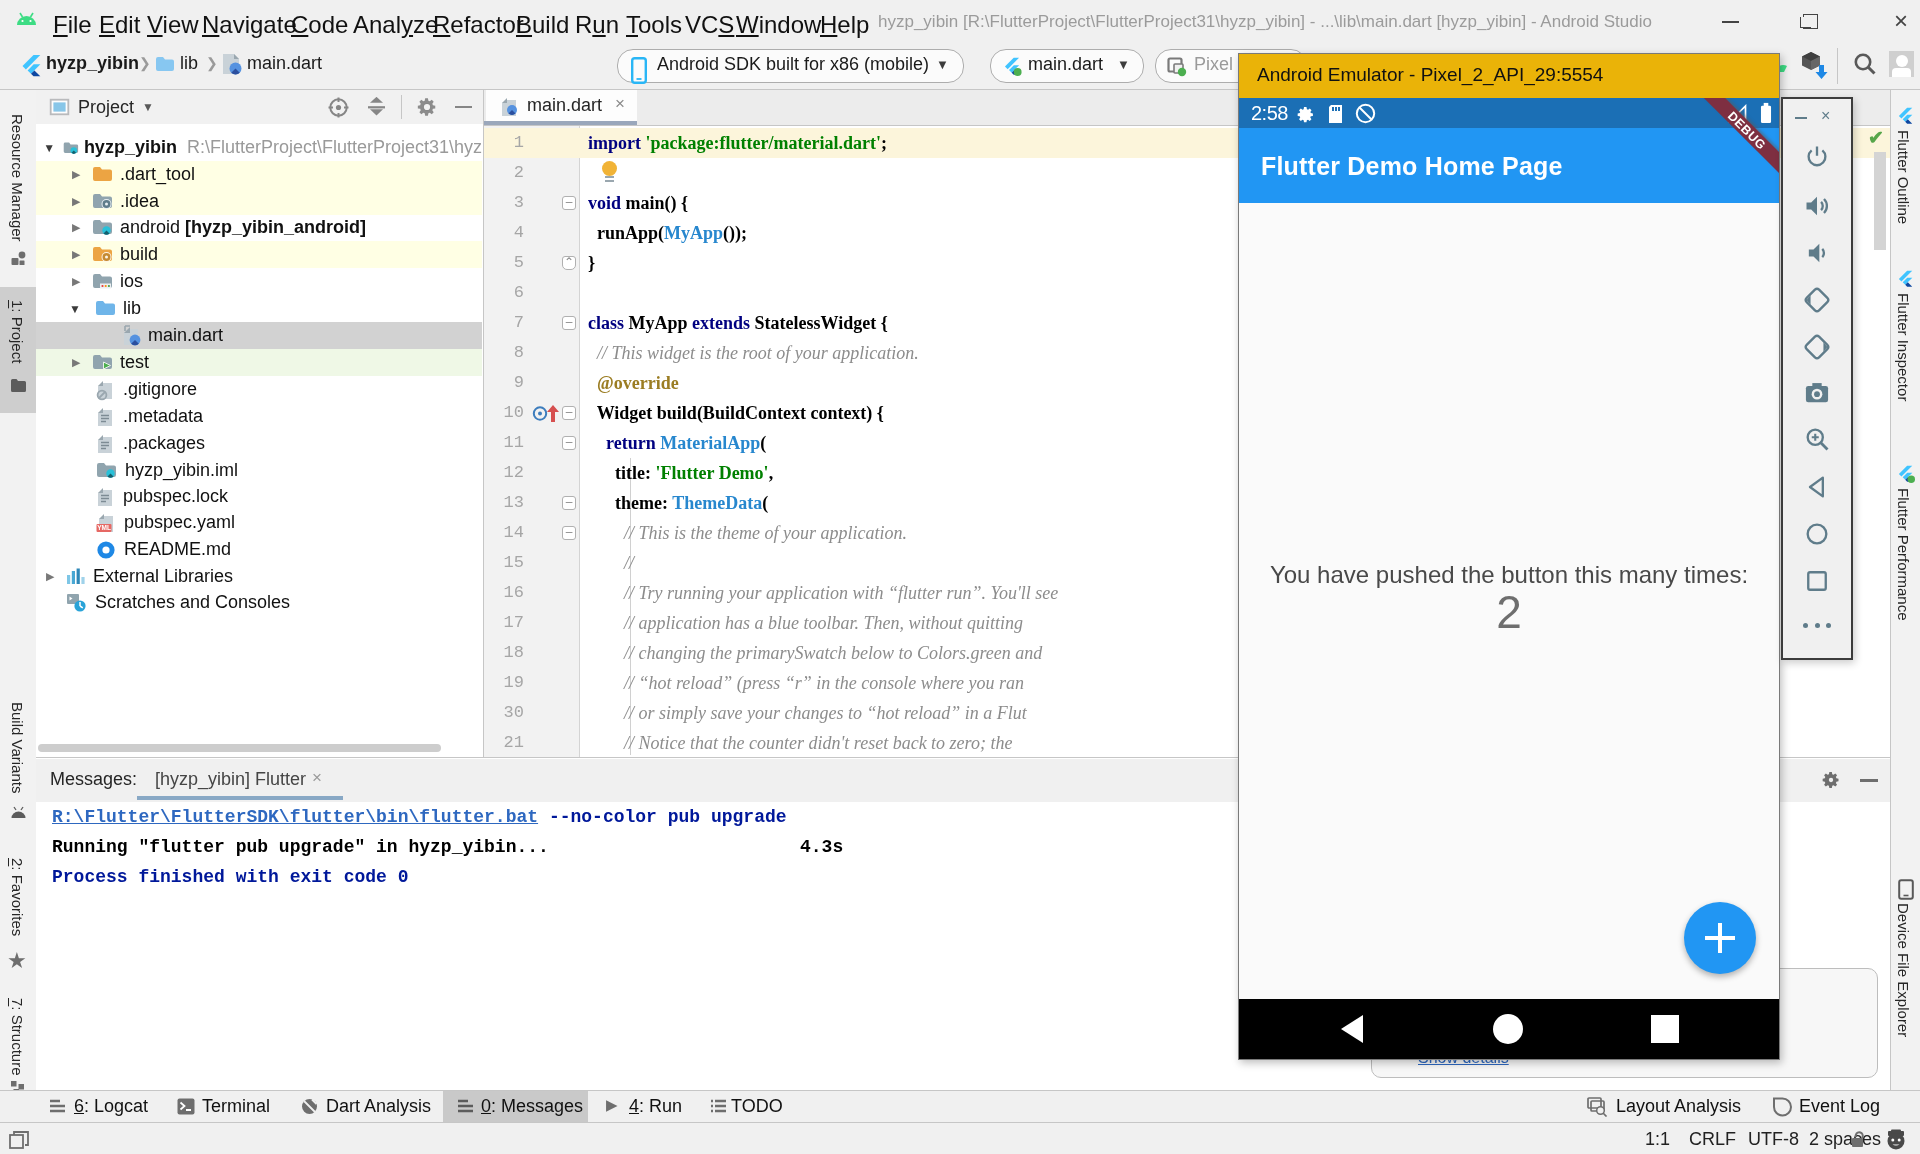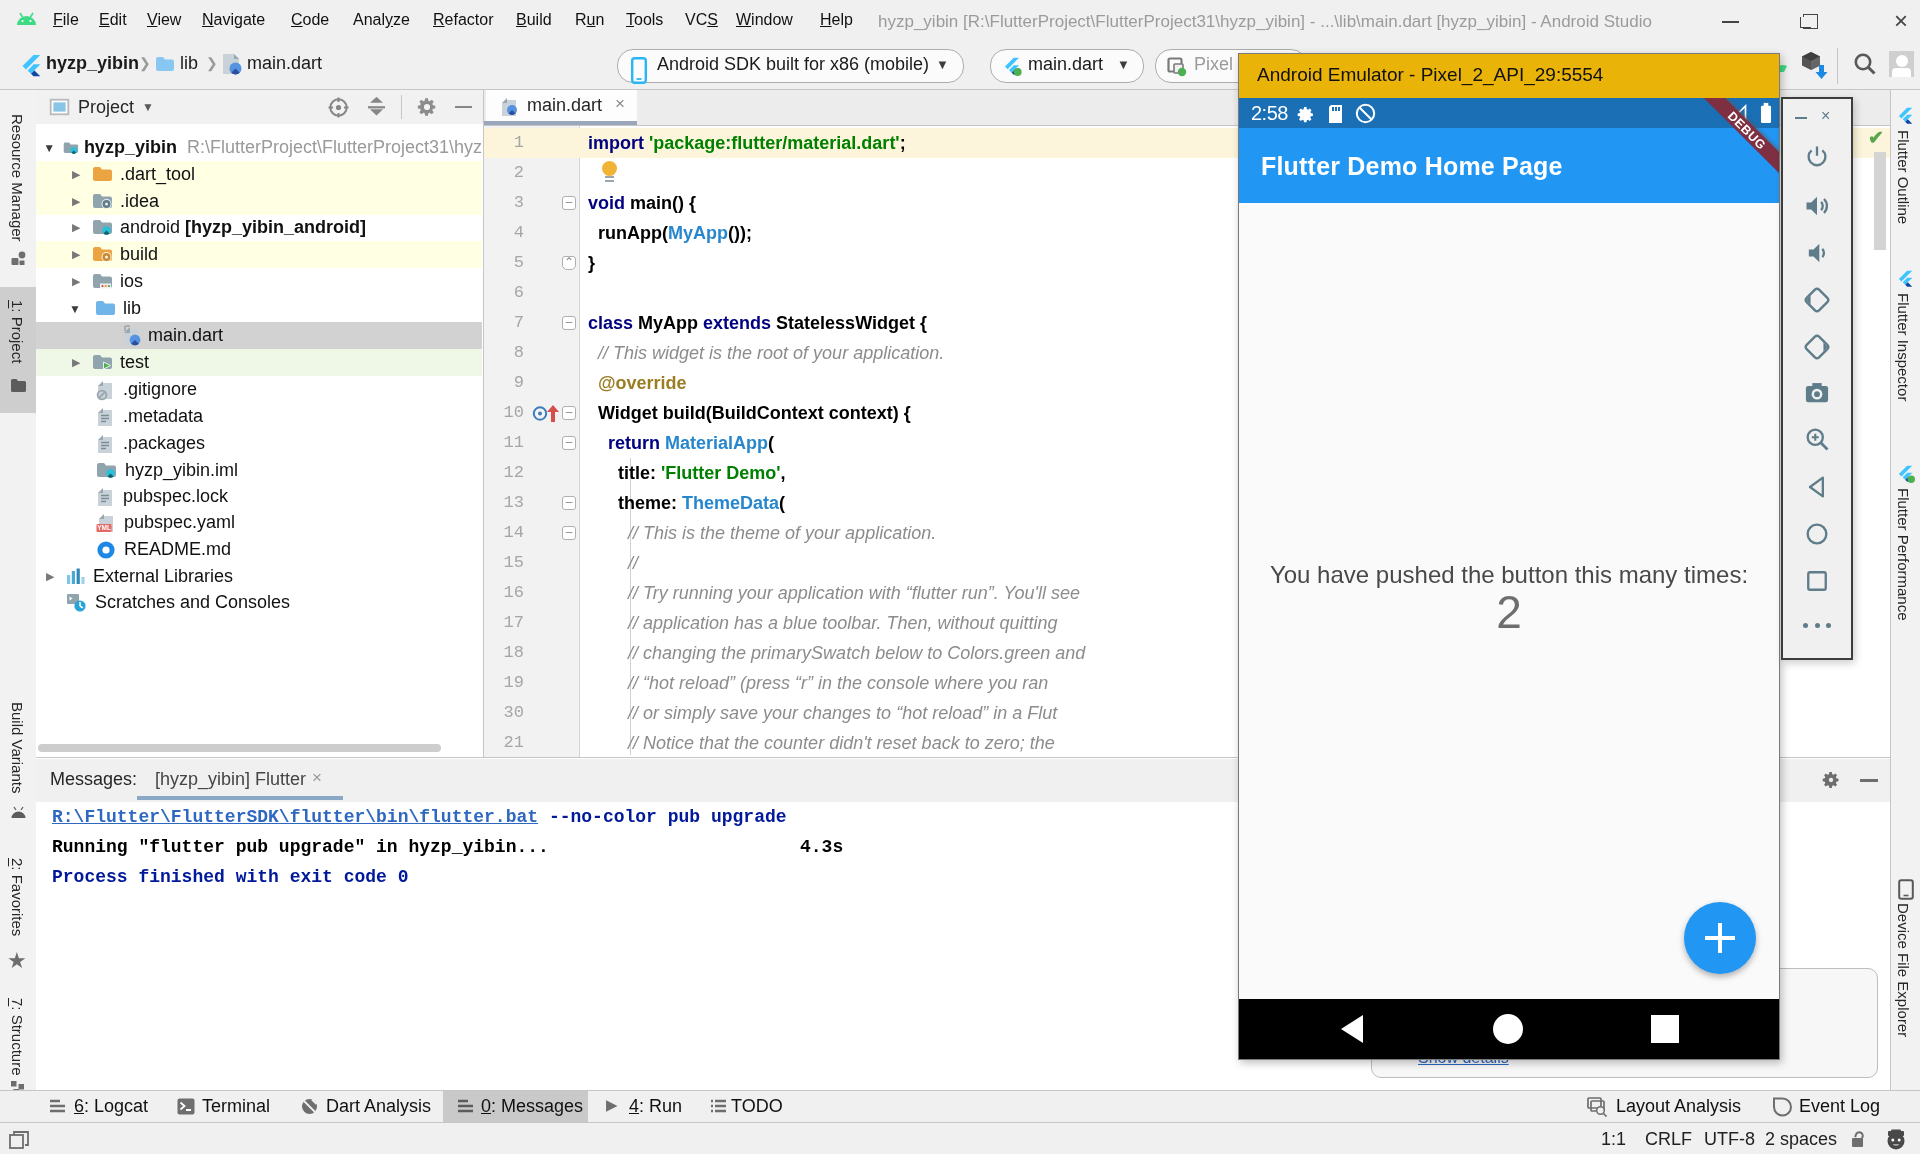--- a/index.html
+++ b/index.html
@@ -3,58 +3,58 @@
 <meta charset="utf-8">
 <style>
 html,body{margin:0;padding:0;}
 body{width:1920px;height:1154px;position:relative;overflow:hidden;background:#fff;
   font-family:"Liberation Sans",sans-serif;-webkit-font-smoothing:antialiased;}
 .abs{position:absolute;}
 .ui{font-family:"Liberation Sans",sans-serif;font-size:18px;color:#1a1a1a;white-space:pre;}
 .u{text-decoration:underline;}
 
 #menubar{left:0;top:0;width:1920px;height:44px;background:#f0f0f0;}
-.mi{position:absolute;top:11px;font-size:16px;color:#111;}
+.mi{position:absolute;top:11px;font-size:24px;color:#111;}
 
 #toolbar{left:0;top:44px;width:1920px;height:45px;background:#f0f0f0;border-bottom:1px solid #c6c6c6;}
 .combo{position:absolute;top:5px;height:32px;border:1px solid #adadad;border-radius:16px;background:#fbfbfb;}
 
 #lstripe{left:0;top:90px;width:36px;height:1000px;background:#f2f2f2;border-right:1px solid #c6c6c6;}
 .vtext{position:absolute;writing-mode:vertical-rl;font-size:15px;color:#262626;white-space:pre;}
 
 #proj{left:36px;top:90px;width:447px;height:667px;background:#fff;border-right:1px solid #c6c6c6;}
 .trow{position:absolute;left:0px;width:446px;height:27px;display:flex;align-items:center;font-size:18px;color:#111;white-space:pre;overflow:hidden;}
 .yrow{background:#ffffe4;}
 .grow{background:#eff8e6;}
 .srow{background:#d2d2d2;}
 .arr{color:#787878;font-size:11px;width:0;display:inline-block;}
 
 #edit{left:484px;top:90px;width:1406px;height:667px;background:#fff;}
 #tabbar{position:absolute;left:0;top:0;width:1406px;height:35px;background:#ececec;border-bottom:1px solid #c6c6c6;}
 #gutter{position:absolute;left:0;top:36px;width:95px;height:631px;background:#f2f2f2;border-right:1px solid #d4d4d4;}
-.cl{position:absolute;left:104px;height:30px;line-height:30px;font-family:Liberation Sans, sans-serif;font-size:18px;font-weight:bold;color:#000;white-space:pre;}
+.cl{position:absolute;left:104px;height:30px;line-height:30px;font-family:Liberation Serif, serif;font-size:18px;font-weight:bold;color:#000;white-space:pre;}
 .ln{position:absolute;left:0;width:40px;height:30px;line-height:30px;text-align:right;font-family:"Liberation Mono",monospace;font-size:17px;color:#a6a6a6;}
 .fold{position:absolute;left:78px;width:12px;height:12px;border:1px solid #b0b0b0;border-radius:3px;background:#fff;color:#8a8a8a;font-size:12px;line-height:10px;text-align:center;}
 .kw{color:#000080;font-weight:bold;}
 .st{color:#008000;font-weight:bold;}
 .cm{color:#8c8c8c;font-style:italic;font-weight:normal;}
 .cr{color:#2787ce;}
 .ov{color:#9b7d23;}
 
 #msgs{left:36px;top:757px;width:1854px;height:333px;background:#fff;border-top:1px solid #c6c6c6;}
 #msghead{position:absolute;left:0;top:1px;width:1854px;height:43px;background:#f0f0f0;}
 .conline{position:absolute;left:16px;height:30px;line-height:30px;font-family:"Liberation Mono",monospace;font-size:18px;font-weight:bold;white-space:pre;}
 
 #rstripe{left:1890px;top:90px;width:30px;height:1000px;background:#f2f2f2;border-left:1px solid #c6c6c6;}
 .rvt{position:absolute;left:4px;writing-mode:vertical-rl;font-size:15px;color:#262626;white-space:pre;}
 
 #toolwin{left:0;top:1090px;width:1920px;height:31px;background:#f0f0f0;border-top:1px solid #c6c6c6;}
 .twi{position:absolute;top:0;height:31px;display:flex;align-items:center;font-size:18px;color:#111;white-space:pre;}
 #statusbar{left:0;top:1122px;width:1920px;height:32px;background:#f0f0f0;border-top:1px solid #c6c6c6;}
-.sbi{position:absolute;top:0;height:32px;display:flex;align-items:center;font-size:18px;color:#222;white-space:pre;}
+.sbi{position:absolute;top:0;height:32px;display:flex;align-items:center;font-size:18px;color:#222;white-space:pre;margin-left:44px;}
 
 #balloon{left:1371px;top:968px;width:505px;height:108px;background:#f7f7f7;border:1px solid #bdbdbd;border-radius:10px;}
 #emu{left:1238px;top:53px;width:540px;height:1005px;background:#eab308;border:1px solid #7a7a7a;box-shadow:2px 3px 8px rgba(0,0,0,.25);}
 #emutb{left:1781px;top:97px;width:68px;height:559px;background:#f0f0f0;border:2px solid #3c3c3c;box-shadow:2px 3px 8px rgba(0,0,0,.2);}
 .eico{position:absolute;left:0;width:68px;display:flex;justify-content:center;color:#5f7c8a;}
 </style>
 </head>
 <body>
 
 <div class="abs" id="menubar">

